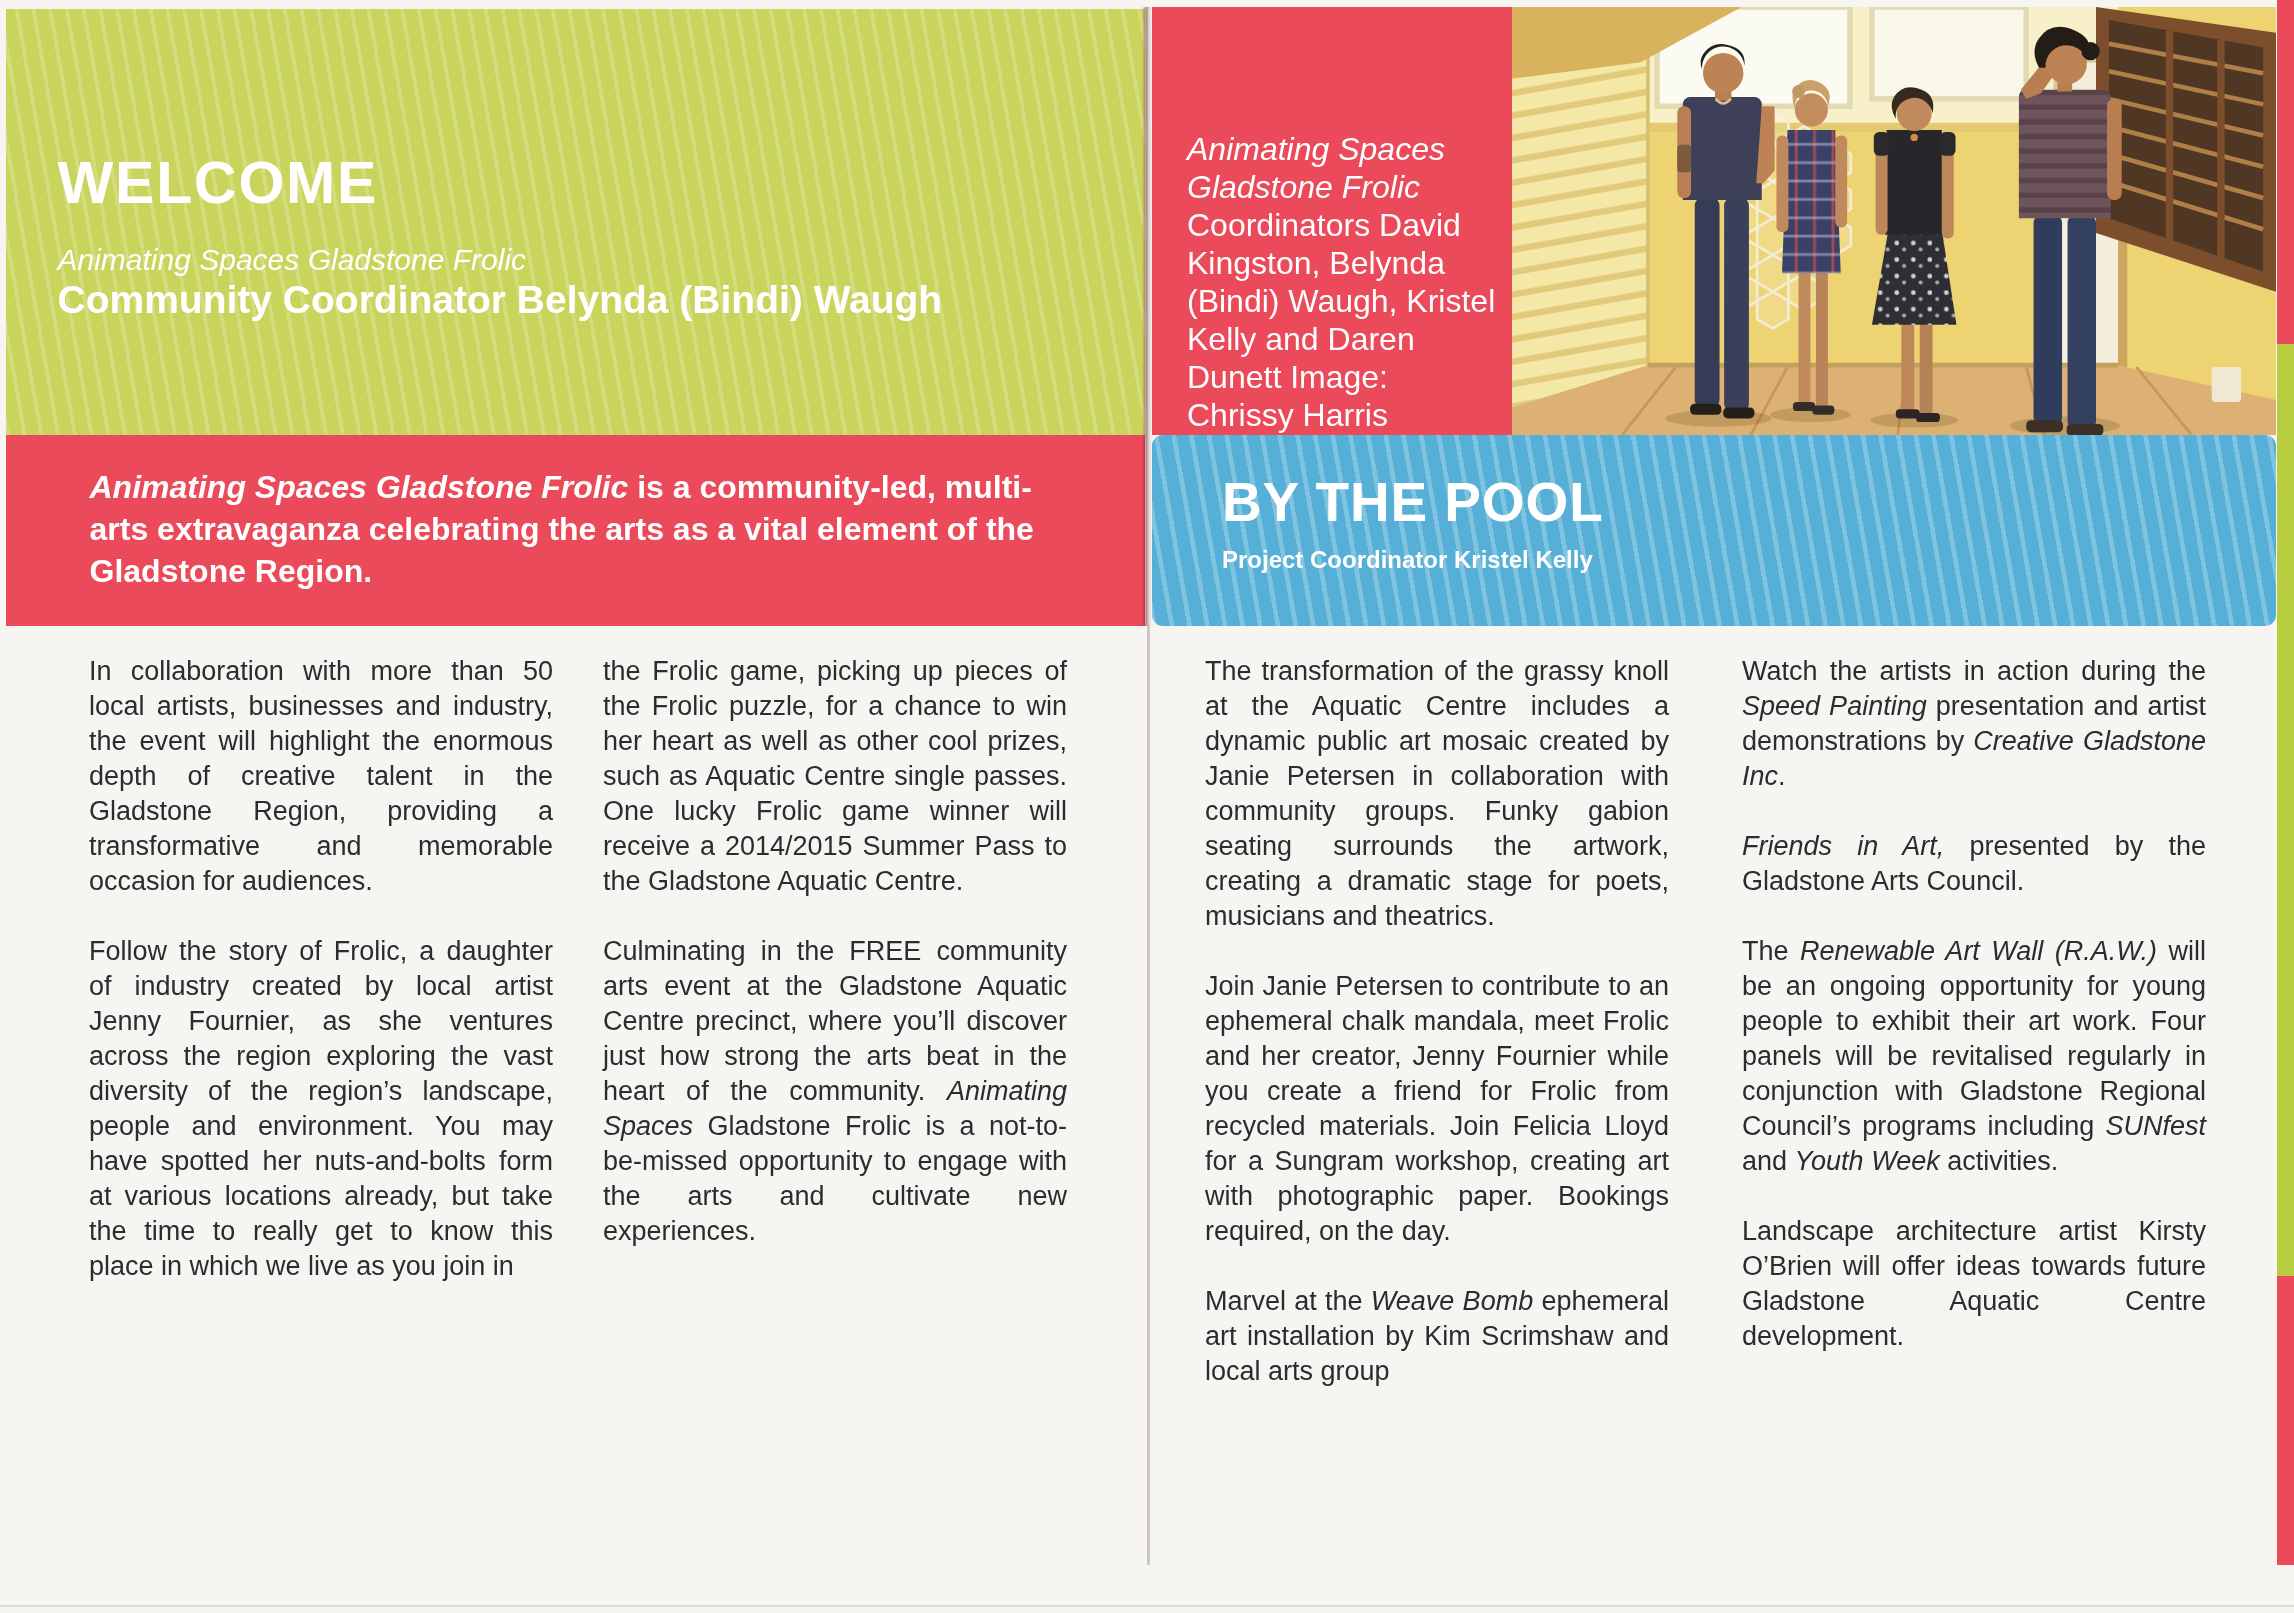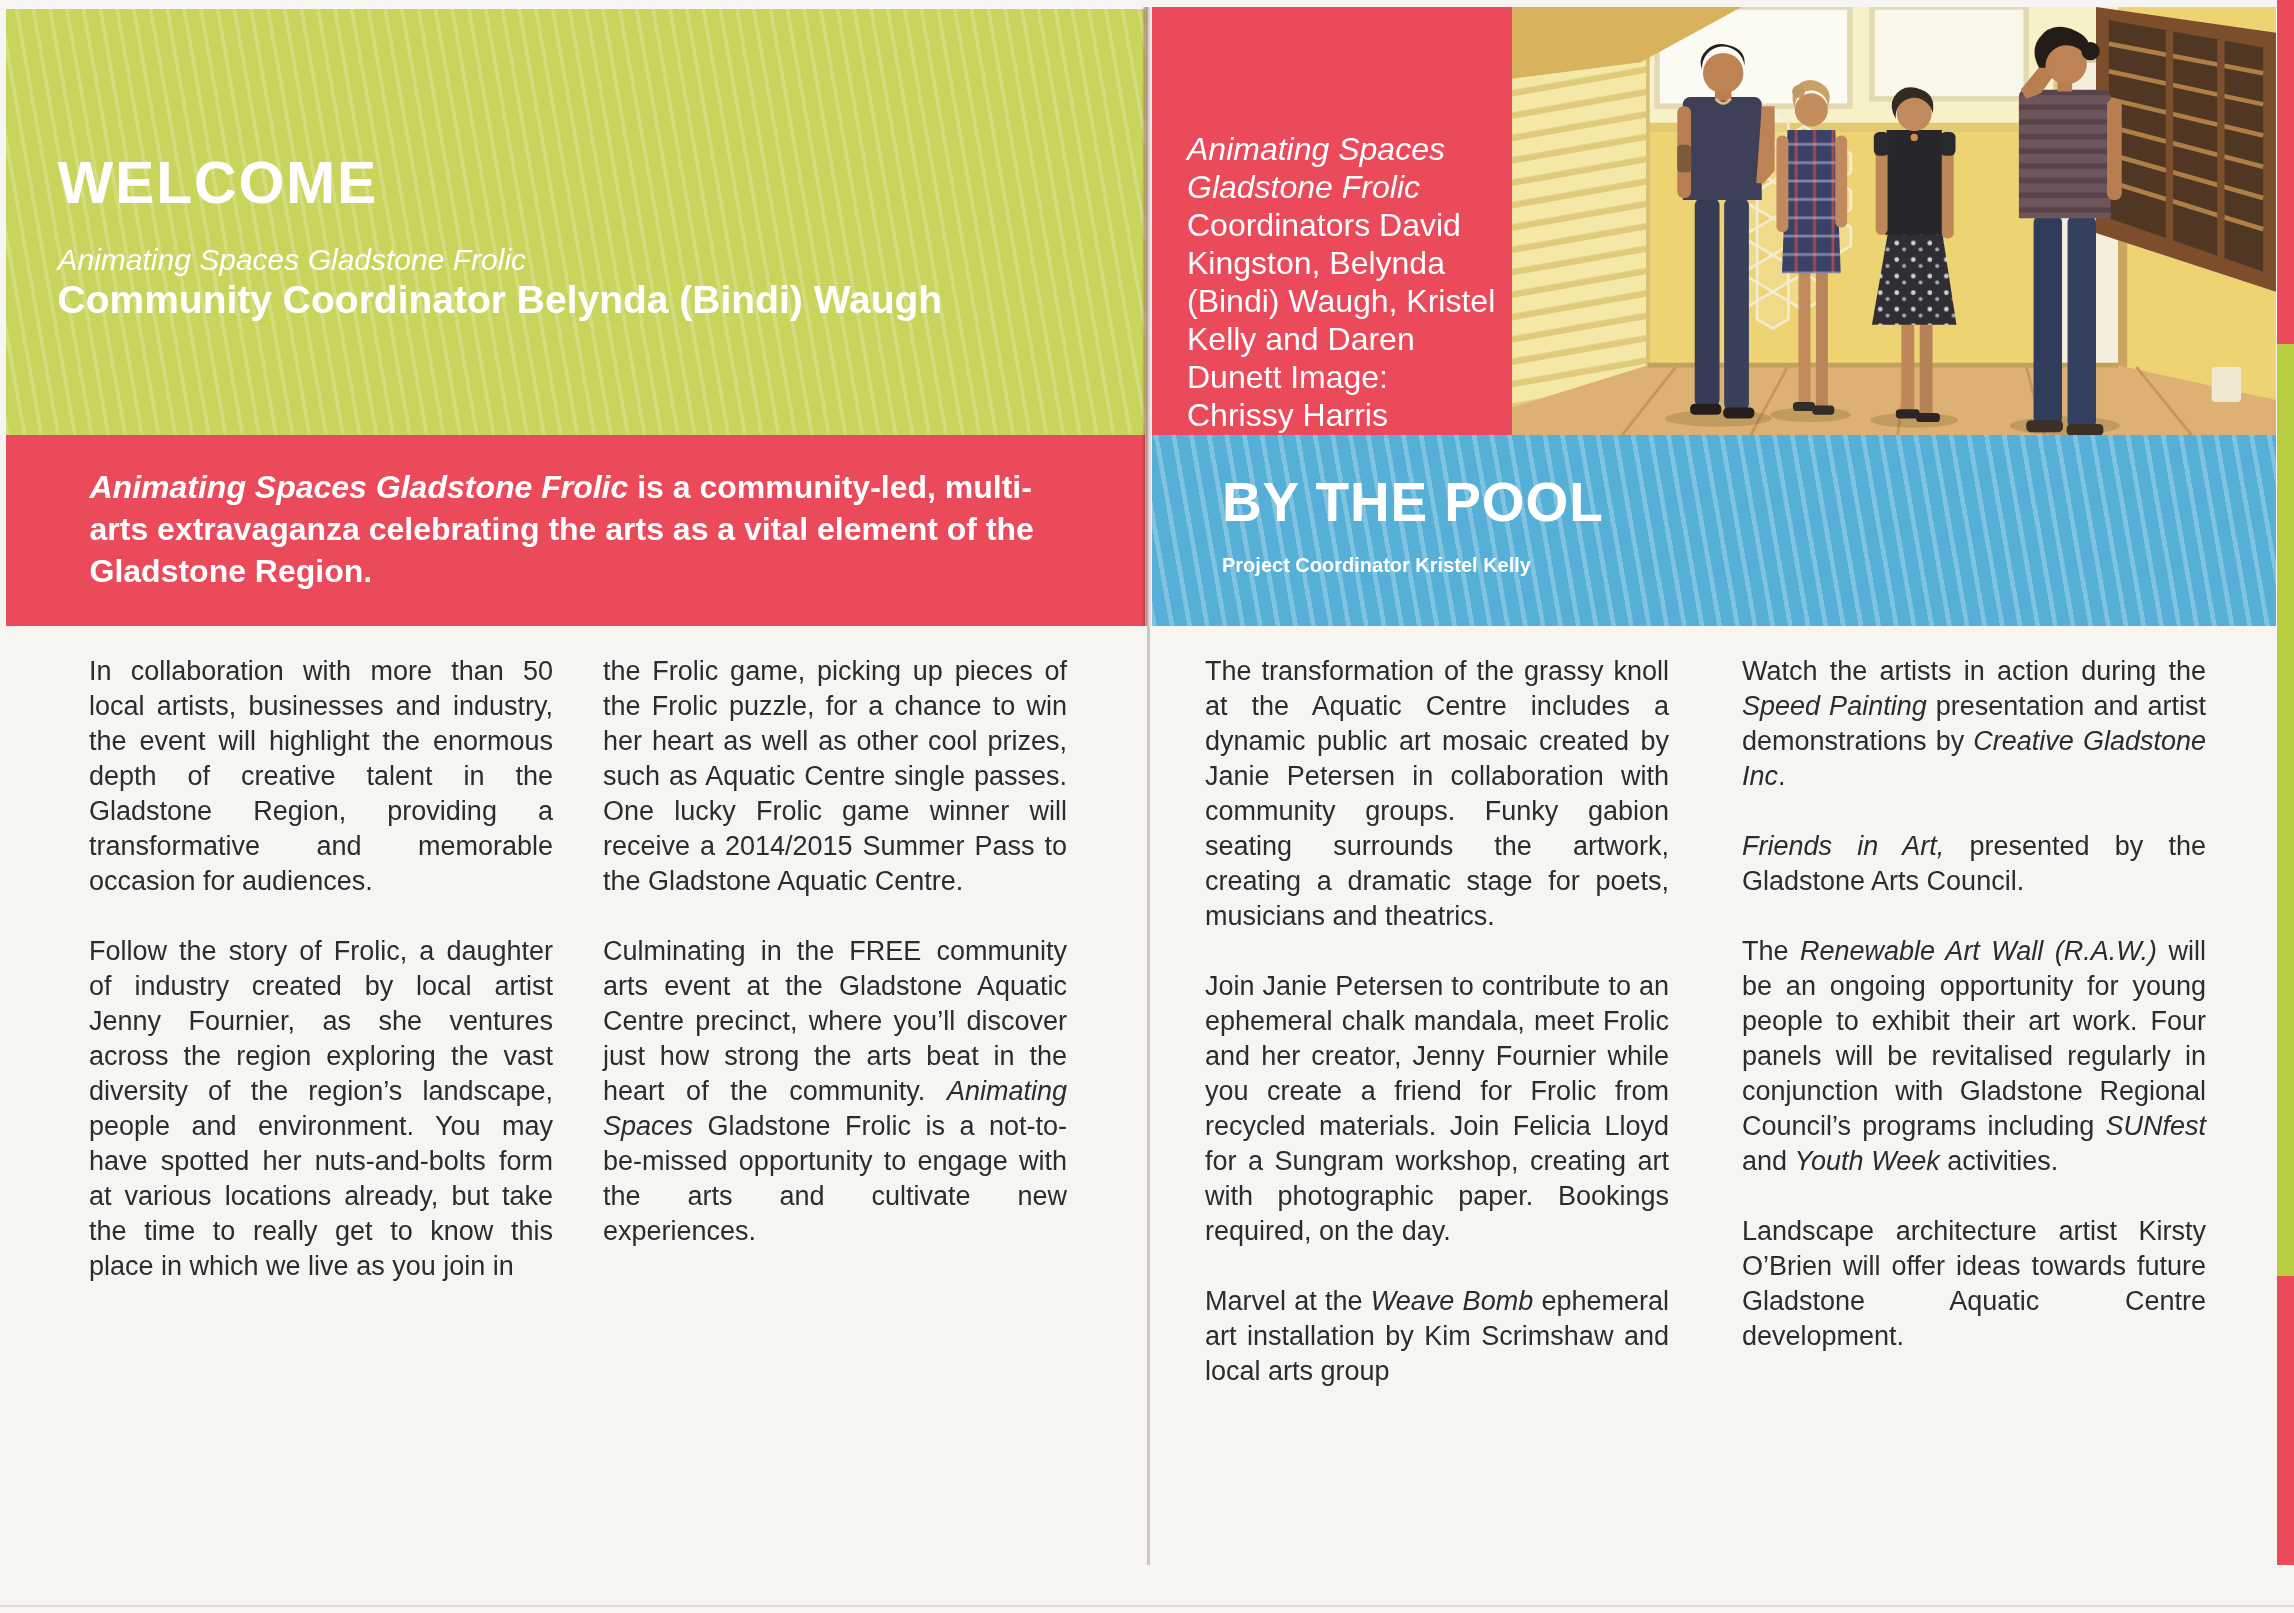--- a/index.html
+++ b/index.html
@@ -41,24 +41,24 @@
   .caption-text{margin:0;color:#fff;font-size:32px;line-height:38px;font-weight:400;}
 
   .photo-frame{
     position:absolute;left:1512px;top:7.3px;width:764px;height:428px;margin:0;
     overflow:hidden;background:#eed373;
   }
   .pool-banner{
     position:absolute;left:1152px;top:435px;width:1124px;height:191px;
     background:#55afd6;
     background-image:repeating-linear-gradient(80deg,rgba(255,255,255,0.25) 0 4.6px,rgba(255,255,255,0) 4.6px 17.4px);
-    box-sizing:border-box;padding:39px 0 0 70px;color:#fff;
+    box-sizing:border-box;padding:39px 0 0 70px;color:#fff;border-radius:11px;
   }
   .pool-title{margin:0;font-size:55px;line-height:57px;font-weight:700;letter-spacing:0.9px;}
-  .pool-subtitle{margin:16px 0 0;font-size:20px;line-height:37px;font-weight:700;}
+  .pool-subtitle{margin:10px 0 0;font-size:24px;line-height:37px;font-weight:700;}
 
   
   .col{position:absolute;top:654px;width:464px;font-size:27px;line-height:35px;
        text-align:justify;color:#2b2b30;}
   .col1{left:89px;}
   .col2{left:603px;}
   .col3{left:1205px;}
   .col4{left:1742px;}
   .body-para{margin:0 0 35px;}
 

